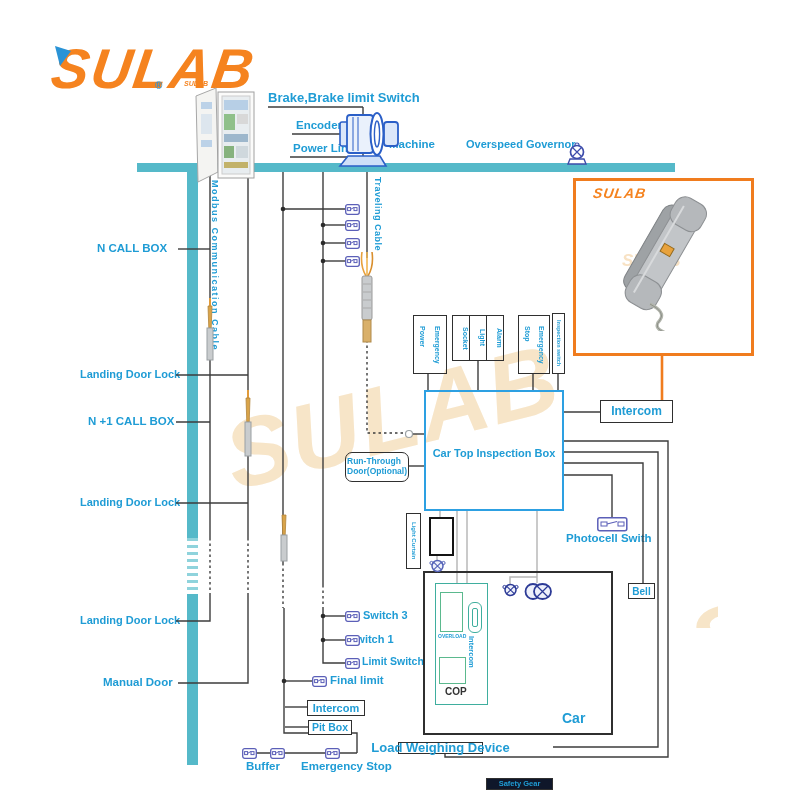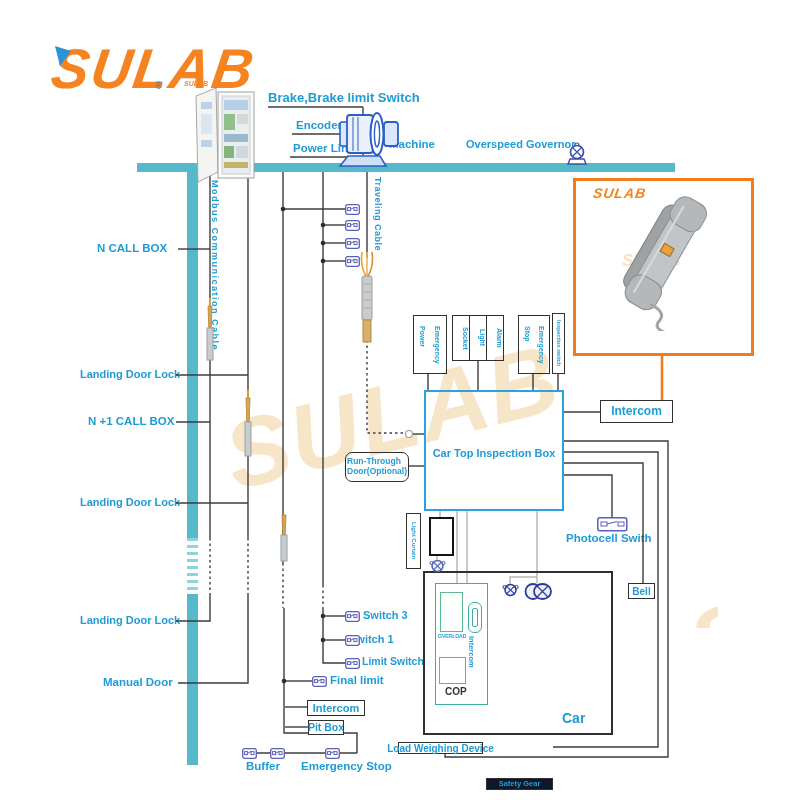--- a/index.html
+++ b/index.html
@@ -313,21 +313,21 @@
   </div>
   <div class="ic z5" style="left:523px;top:581px;">
     <svg width="30" height="21">
       <circle cx="10" cy="10.5" r="7.5" fill="#eef1fb" stroke="#2c3a96" stroke-width="1.8"></circle>
       <ellipse cx="19.5" cy="10.5" rx="8.5" ry="7.5" fill="#eef1fb" stroke="#2c3a96" stroke-width="1.8"></ellipse>
       <path d="M14,5 L25,16 M25,5 L14,16" stroke="#2c3a96" stroke-width="1.3"></path>
     </svg>
   </div>
 
   <div class="bx z3" style="left:398px;top:742px;width:85px;height:12px;background:#fff;">
-    <span class="lbl" style="position:static;font-size:10px;">Load Weighing Device</span>
+    <span class="lbl" style="position:static;font-size:13px;">Load Weighing Device</span>
   </div>
   <div class="bx z3" style="left:486px;top:742px;width:67px;height:12px;background:#0f172a;margin-top:36px;">
     <span class="lbl" style="position:static;font-size:7.5px;">Safety Gear</span>
   </div>
 
   <div class="ic" style="left:345px;top:204px;">
     <svg width="15" height="11">
         <rect x="0.7" y="0.7" width="13.6" height="9.6" rx="2" fill="#fff" stroke="#5b5fb8" stroke-width="1.3"></rect>
         <rect x="2.6" y="3.6" width="3" height="3" fill="none" stroke="#5b5fb8"></rect>
         <rect x="9" y="3.6" width="3" height="3" fill="none" stroke="#5b5fb8"></rect>
@@ -392,21 +392,21 @@
         <rect x="2.6" y="3.6" width="3" height="3" fill="none" stroke="#5b5fb8"></rect>
         <rect x="9" y="3.6" width="3" height="3" fill="none" stroke="#5b5fb8"></rect>
         <path d="M5.6,5.4 L9,3.4" stroke="#5b5fb8"></path>
       </svg>
   </div>
   <div class="lbl" style="left:330px;top:674px;font-size:11.5px;">Final limit</div>
 
   <div class="bx z3" style="left:307px;top:700px;width:58px;height:16px;background:#fff;">
     <span class="lbl" style="position:static;font-size:11px;">Intercom</span>
   </div>
-  <div class="bx z3" style="left:308px;top:720px;width:36px;height:15px;background:#fff;">
+  <div class="bx z3" style="left:308px;top:720px;width:44px;height:15px;background:#fff;">
     <span class="lbl" style="position:static;font-size:10.5px;">Pit Box</span>
   </div>
 
   <div class="ic" style="left:242px;top:748px;">
     <svg width="15" height="11">
         <rect x="0.7" y="0.7" width="13.6" height="9.6" rx="2" fill="#fff" stroke="#5b5fb8" stroke-width="1.3"></rect>
         <rect x="2.6" y="3.6" width="3" height="3" fill="none" stroke="#5b5fb8"></rect>
         <rect x="9" y="3.6" width="3" height="3" fill="none" stroke="#5b5fb8"></rect>
         <path d="M5.6,5.4 L9,3.4" stroke="#5b5fb8"></path>
       </svg>

